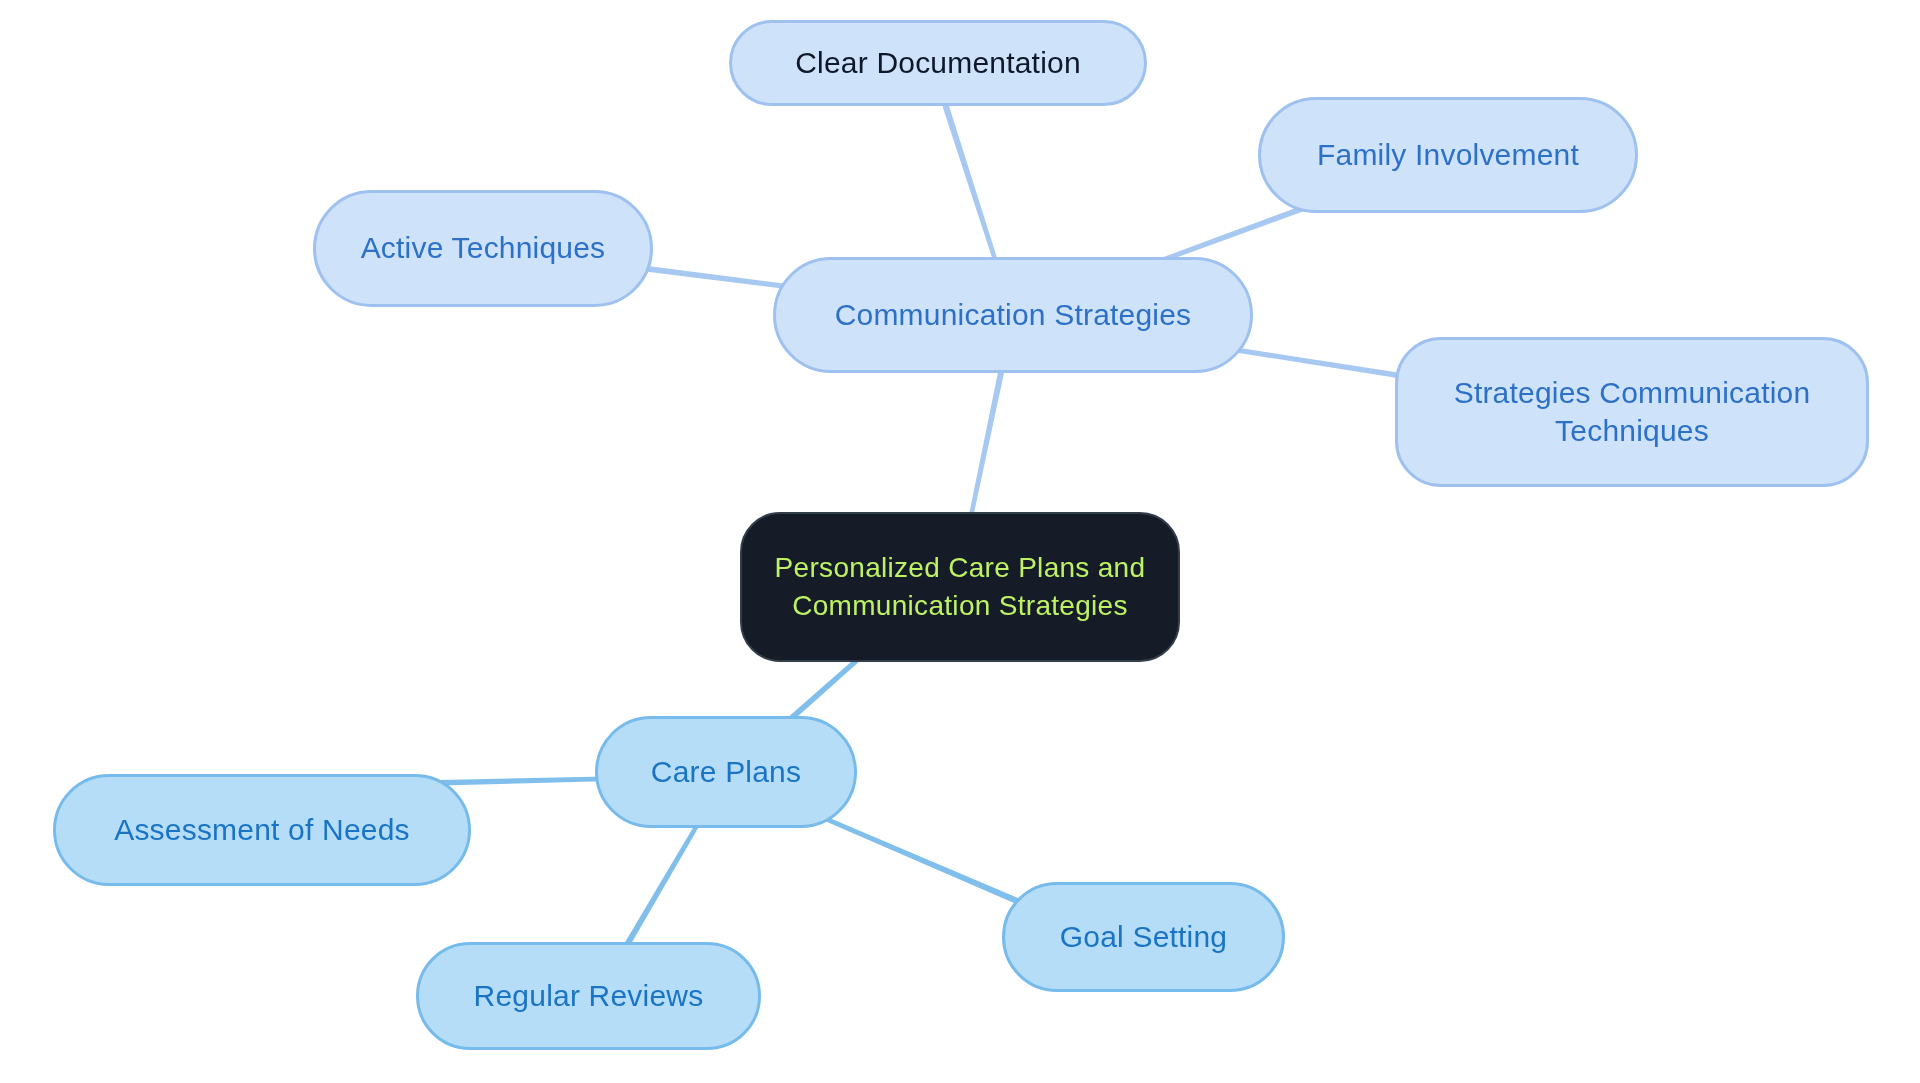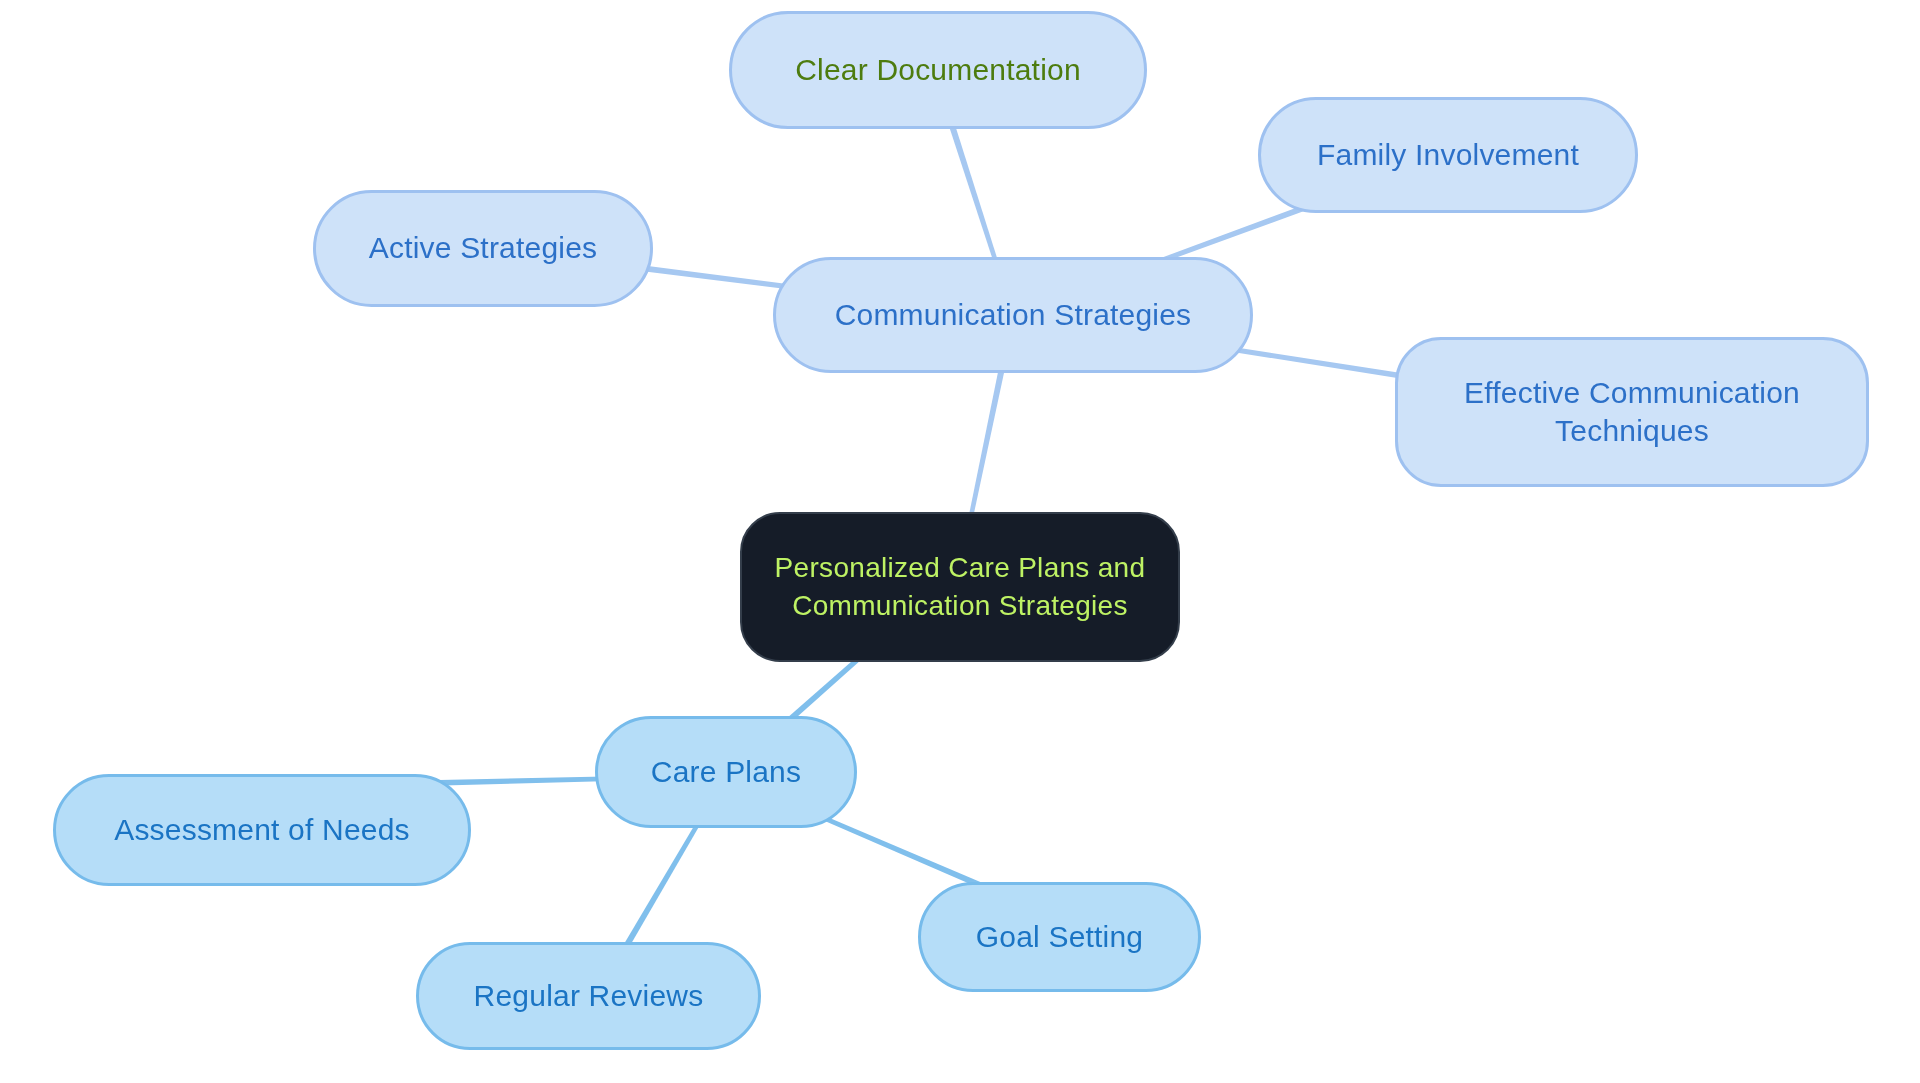--- a/index.html
+++ b/index.html
@@ -66,38 +66,38 @@
       <polygon points="724.2747220511288,774.9883597481619 594.1532913843627,994.3307935844672 599.8467086156373,997.6692064155328 727.7252779488712,777.0116402518381" fill="#80BFEC"></polygon>
       <polygon points="725.2109786253692,777.8377827048854 1099.6981147318593,940.0323414630608 1102.3018852681407,933.9676585369392 726.7890213746308,774.1622172951146" fill="#80BFEC"></polygon>
     </svg>
 <div class="node branch-root" style="left: 740px; top: 494px; width: 440px; height: 150px; background: rgb(21, 28, 40); border: 2px solid rgb(52, 62, 75); color: #bef264; border-radius: 40px; margin-top: 18px;">
       <span class="line">Personalized Care Plans and</span>
       <span class="line">Communication Strategies</span>
     </div>
     <div class="node branch-top" style="left: 773px; top: 257px; width: 480px; height: 116px; background: rgb(206, 226, 249); border: 3px solid rgb(158, 193, 240); color: rgb(44, 112, 200); border-radius: 58px;">
       <span class="line">Communication Strategies</span>
     </div>
-    <div class="node branch-top" style="left: 729px; top: 11px; width: 418px; height: 118px; background: rgb(206, 226, 249); border: 3px solid rgb(158, 193, 240); color: #4d7c0f; border-radius: 59px;">
+    <div class="node branch-top" style="left: 729px; top: 20px; width: 418px; height: 86px; background: rgb(206, 226, 249); border: 3px solid rgb(158, 193, 240); color: #0f172a; border-radius: 59px;">
       <span class="line">Clear Documentation</span>
     </div>
     <div class="node branch-top" style="left: 1258px; top: 97px; width: 380px; height: 116px; background: rgb(206, 226, 249); border: 3px solid rgb(158, 193, 240); color: rgb(44, 112, 200); border-radius: 58px;">
       <span class="line">Family Involvement</span>
     </div>
     <div class="node branch-top" style="left: 313px; top: 189.5px; width: 340px; height: 117px; background: rgb(206, 226, 249); border: 3px solid rgb(158, 193, 240); color: rgb(44, 112, 200); border-radius: 58.5px;">
-      <span class="line">Active Strategies</span>
+      <span class="line">Active Techniques</span>
     </div>
     <div class="node branch-top" style="left: 1395px; top: 337px; width: 474px; height: 150px; background: rgb(206, 226, 249); border: 3px solid rgb(158, 193, 240); color: rgb(44, 112, 200); border-radius: 46px;">
-      <span class="line">Effective Communication</span>
+      <span class="line">Strategies Communication</span>
       <span class="line">Techniques</span>
     </div>
     <div class="node branch-bottom" style="left: 595px; top: 716px; width: 262px; height: 112px; background: rgb(181, 221, 248); border: 3px solid rgb(118, 187, 235); color: rgb(26, 116, 196); border-radius: 56px;">
       <span class="line">Care Plans</span>
     </div>
     <div class="node branch-bottom" style="left: 53px; top: 731px; width: 418px; height: 112px; background: rgb(181, 221, 248); border: 3px solid rgb(118, 187, 235); color: rgb(26, 116, 196); border-radius: 56px; margin-top: 43px;">
       <span class="line">Assessment of Needs</span>
     </div>
     <div class="node branch-bottom" style="left: 416px; top: 942px; width: 345px; height: 108px; background: rgb(181, 221, 248); border: 3px solid rgb(118, 187, 235); color: rgb(26, 116, 196); border-radius: 54px;">
       <span class="line">Regular Reviews</span>
     </div>
-    <div class="node branch-bottom" style="left: 918px; top: 882px; width: 283px; height: 110px; background: rgb(181, 221, 248); border: 3px solid rgb(118, 187, 235); color: rgb(26, 116, 196); border-radius: 55px;">
+    <div class="node branch-bottom" style="left: 1002px; top: 882px; width: 283px; height: 110px; background: rgb(181, 221, 248); border: 3px solid rgb(118, 187, 235); color: rgb(26, 116, 196); border-radius: 55px;">
       <span class="line">Goal Setting</span>
     </div>
   </div>
 
 </body></html>

